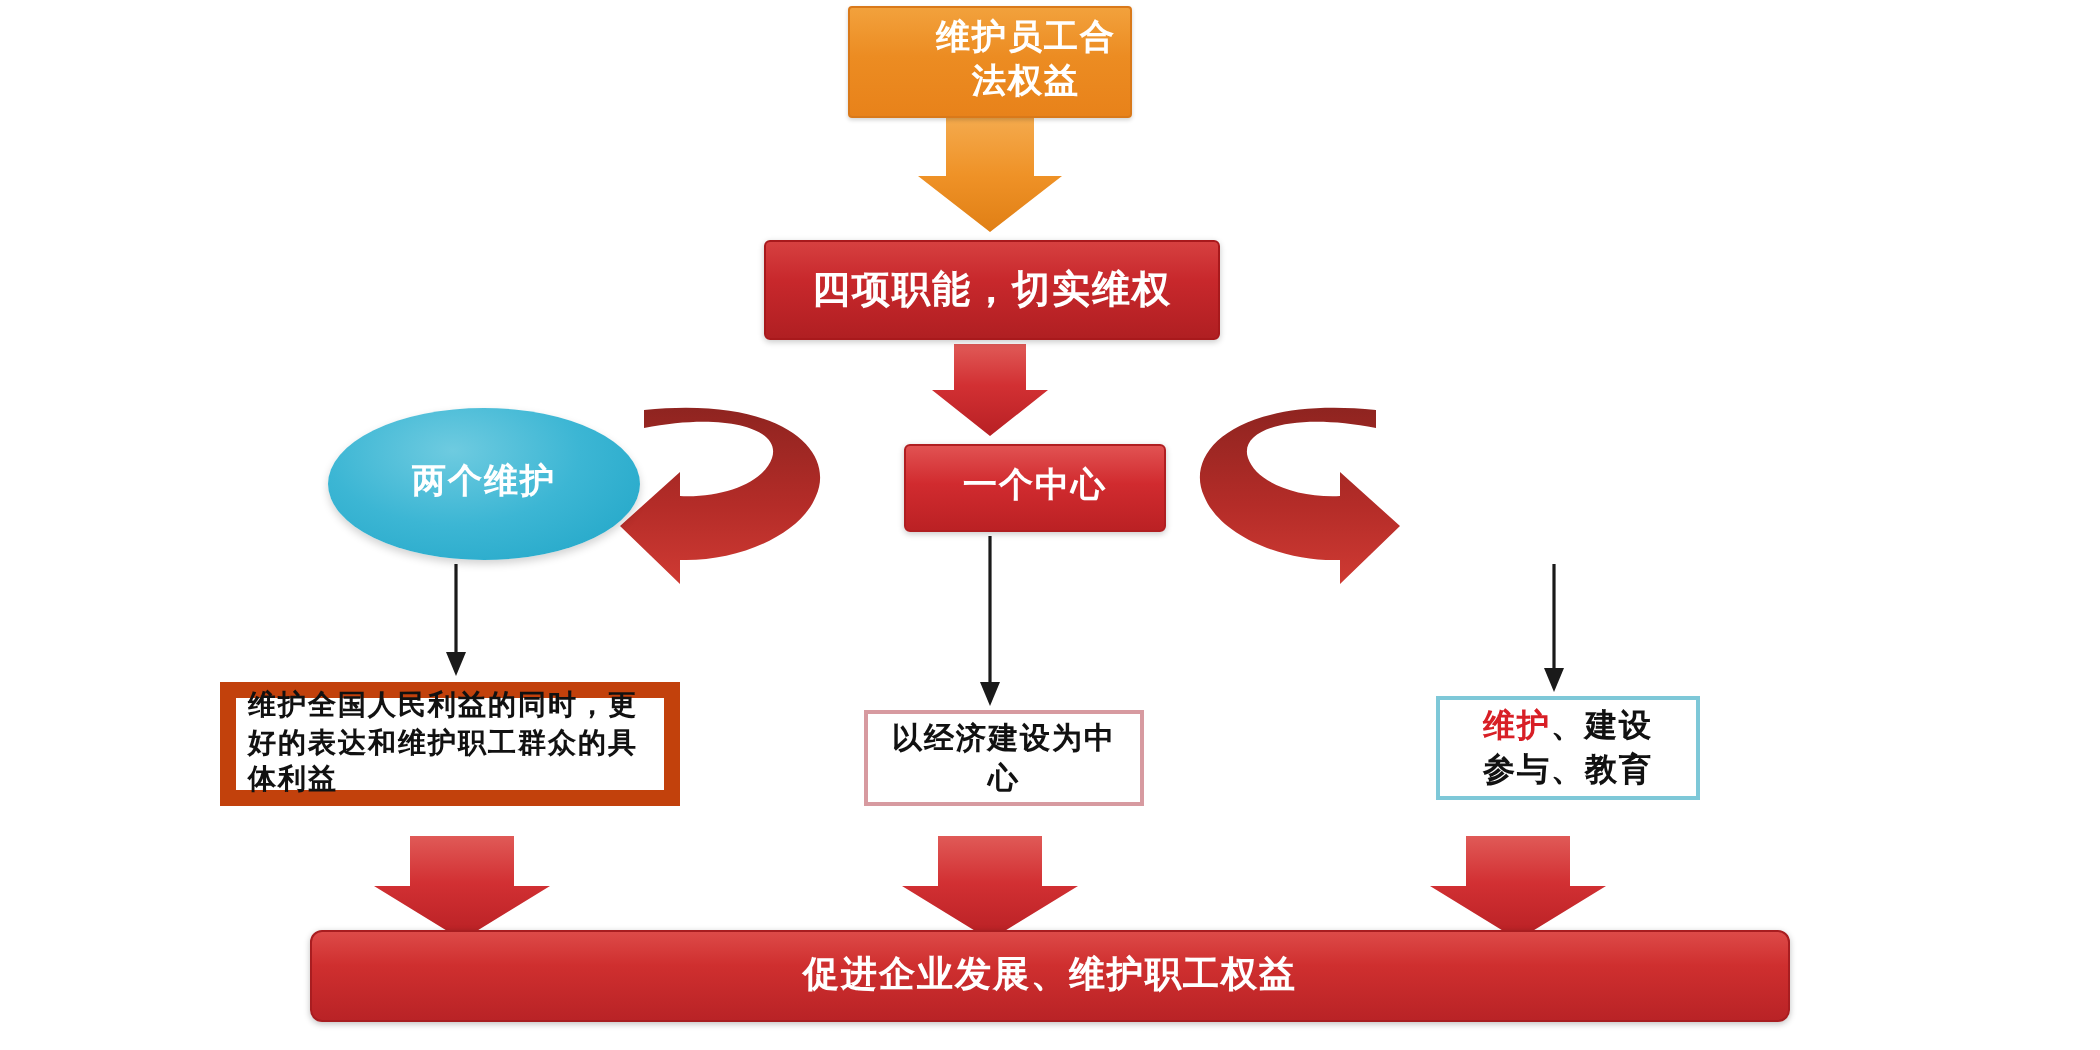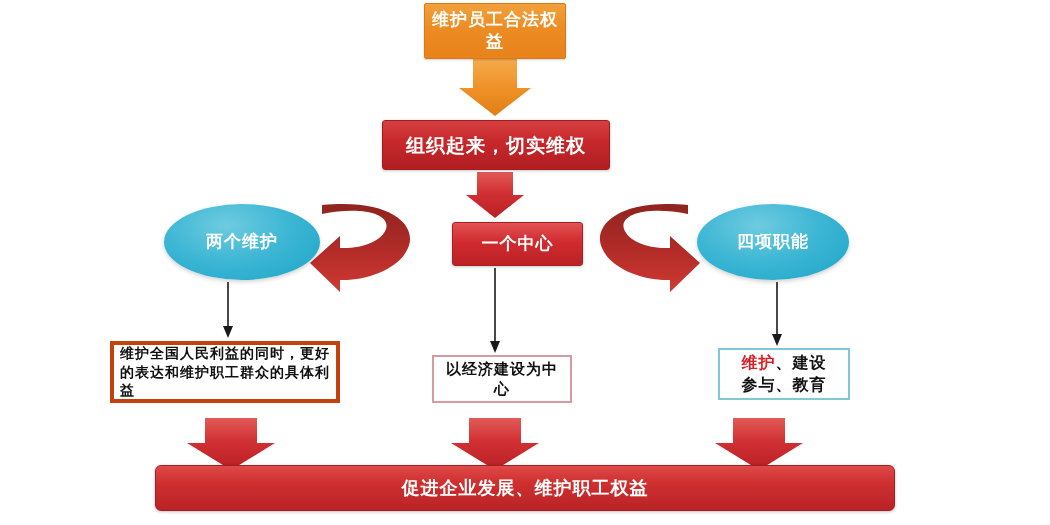--- a/index.html
+++ b/index.html
@@ -31,20 +31,21 @@
 
   
   #top-box {
     left: 424px; top: 3px; width: 142px; height: 56px;
     background: linear-gradient(180deg, #f2a13c 0%, #ec8c22 45%, #e8821a 100%);
     border: 1px solid #d9791a;
     border-radius: 2px;
     color: #ffffff;
     font-size: 17px;
     box-shadow: 0 1px 2px rgba(0,0,0,.18);
+    padding-left: 36px;
   }
 
   
   #slogan-box {
     left: 382px; top: 120px; width: 228px; height: 50px;
     background: linear-gradient(180deg, #d64040 0%, #c8282c 40%, #b01f22 100%);
     border: 1px solid #a8191c;
     border-radius: 3px;
     color: #ffffff;
     font-size: 19px;
@@ -76,21 +77,21 @@
   
   .outline-box {
     background: #ffffff;
     font-size: 14.5px;
     color: #111111;
     padding: 4px 6px;
     line-height: 1.35;
   }
   #detail-left {
     left: 110px; top: 341px; width: 230px; height: 62px;
-    border: 4px solid #c2410c;
+    border: 8px solid #c2410c;
     justify-content: flex-start;
     text-align: left;
     font-size: 14px;
   }
   #detail-center {
     left: 432px; top: 355px; width: 140px; height: 48px;
     border: 2px solid #d79aa0;
     font-size: 15px;
   }
   #detail-right {
@@ -194,27 +195,26 @@
     <g>
       <path d="M469,418 L521,418 L521,443 L539,443 L495,470 L451,443 L469,443 Z" fill="url(#gradRedArrow)"></path>
     </g>
     <g>
       <path d="M733,418 L785,418 L785,443 L803,443 L759,470 L715,443 L733,443 Z" fill="url(#gradRedArrow)"></path>
     </g>
   </svg>
 
   <div class="node" id="top-box">维护员工合法权益</div>
 
-  <div class="node" id="slogan-box">组织起来，切实维权</div>
+  <div class="node" id="slogan-box">四项职能，切实维权</div>
 
   <div class="node ellipse" id="ellipse-left">两个维护</div>
 
   <div class="node" id="center-box">一个中心</div>
 
-  <div class="node ellipse" id="ellipse-right">四项职能</div>
 
   <div class="node outline-box" id="detail-left">维护全国人民利益的同时，更好的表达和维护职工群众的具体利益</div>
 
   <div class="node outline-box" id="detail-right">
     <span>
       <span class="hl-red">维护</span><span>、建设</span><br>
       <span>参与、教育</span>
     </span>
   </div>
 

